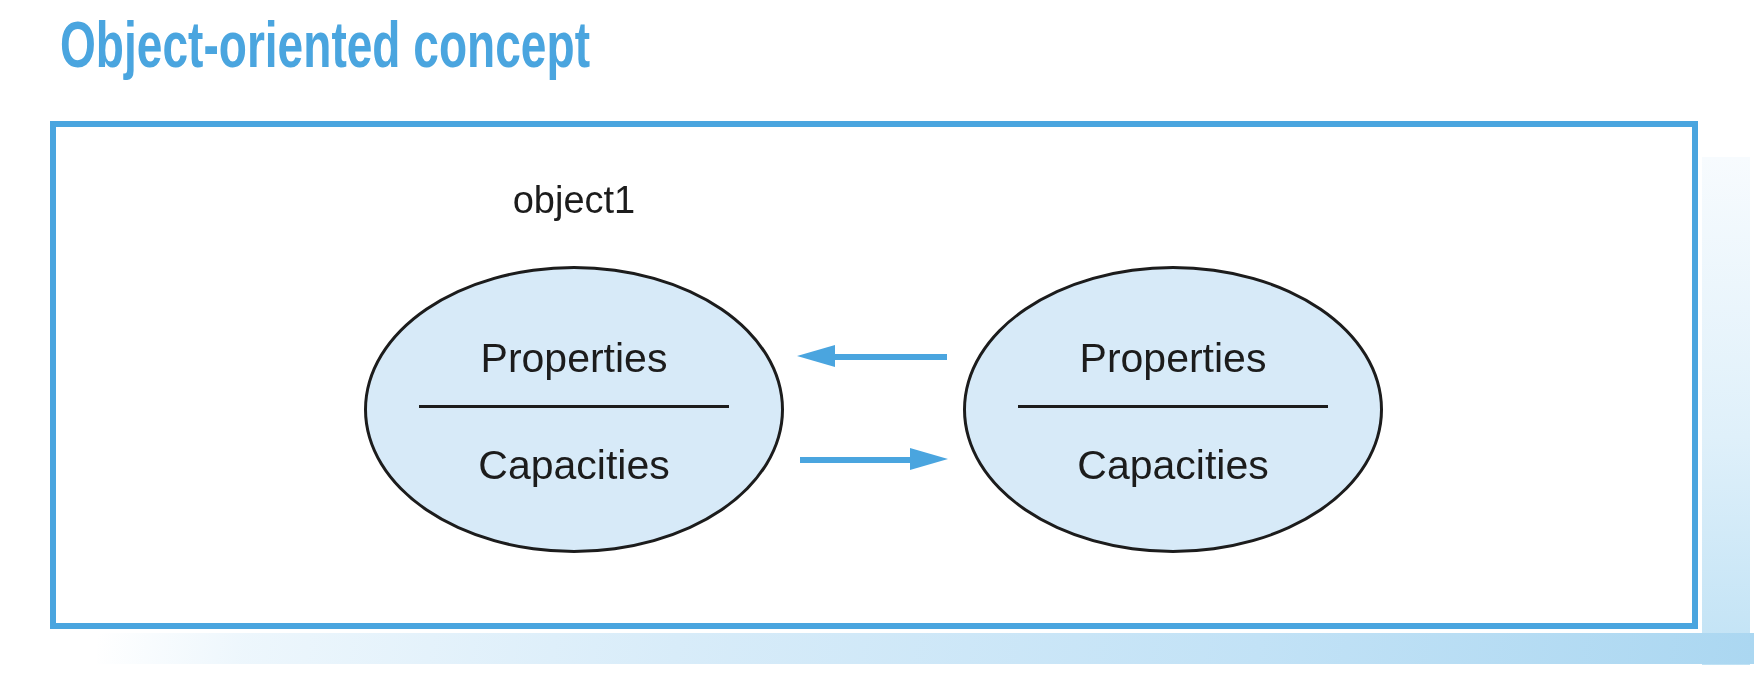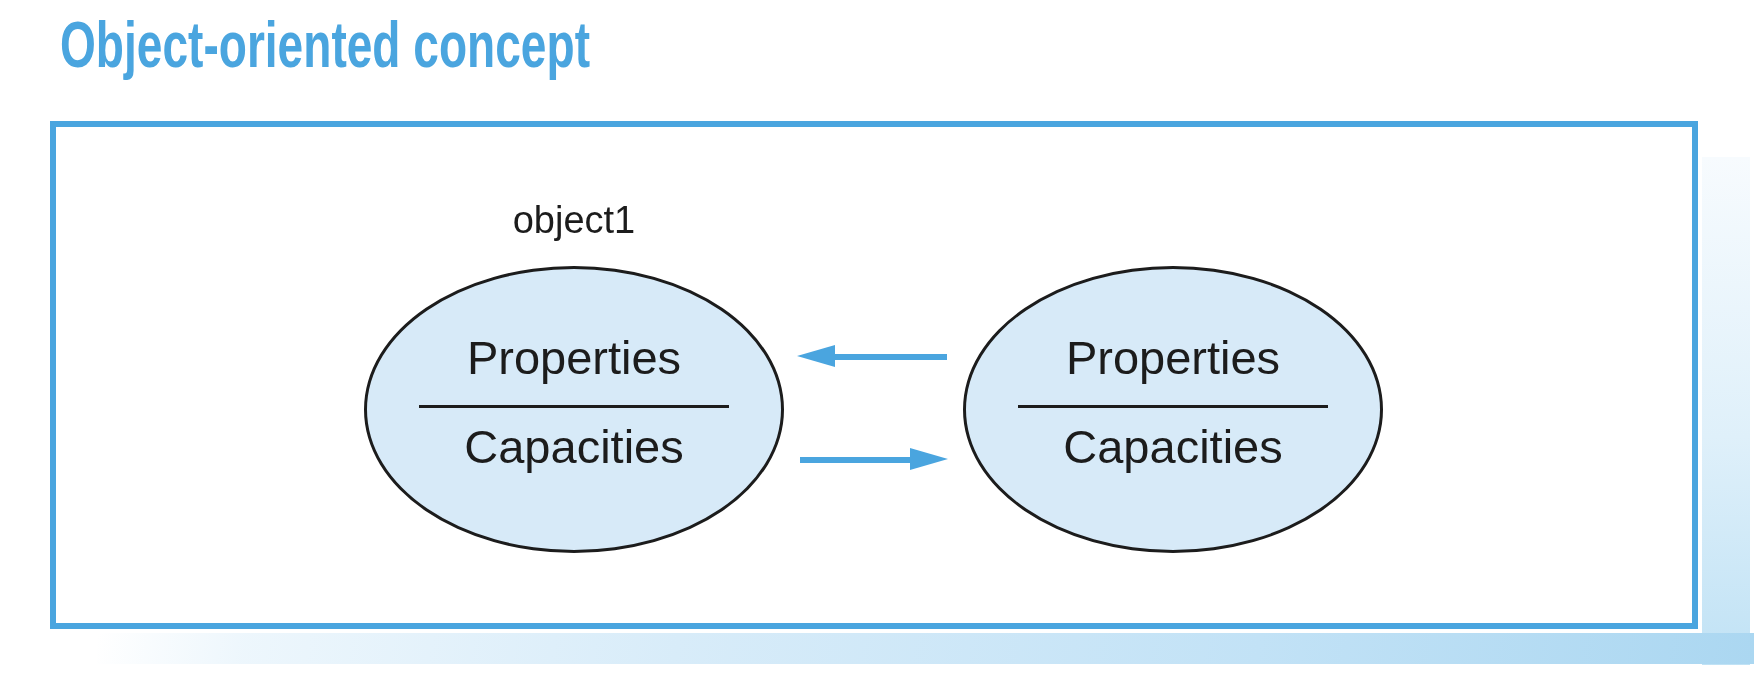--- a/index.html
+++ b/index.html
@@ -40,32 +40,32 @@
   .ellipse{
     position:absolute;top:266px;width:420px;height:287px;
     background:var(--ellipse-fill);
     border:3px solid var(--stroke);
     border-radius:50%;
   }
   .ellipse.e1{left:364px;}
   .ellipse.e2{left:963px;}
 
   .obj-label{
-    position:absolute;top:200px;width:420px;height:40px;
+    position:absolute;top:180px;width:420px;height:40px;
     font-size:38px;line-height:40px;text-align:center;color:var(--stroke);
   }
   .obj-label.l1{left:364px;}
   .obj-label.l2{left:963px;}
 
   .section{
     position:absolute;left:0;width:100%;height:44px;
-    font-size:47px;line-height:44px;text-align:center;color:var(--stroke);
+    font-size:41px;line-height:44px;text-align:center;color:var(--stroke);
   }
   .section.top{top:67px;}
-  .section.bottom{top:156px;}
+  .section.bottom{top:174px;}
   .divider{
     position:absolute;top:136px;left:50%;margin-left:-155px;
     width:310px;height:3px;background:var(--stroke);
   }
 
   .arrow{position:absolute;height:23px;}
   .arrow .head{position:absolute;top:0;width:0;height:0;
     border-top:11.5px solid transparent;border-bottom:11.5px solid transparent;}
   .arrow .shaft{position:absolute;top:8.5px;height:6px;background:var(--accent);}
   .arrow.left-dir{left:797px;top:345px;width:150px;}

